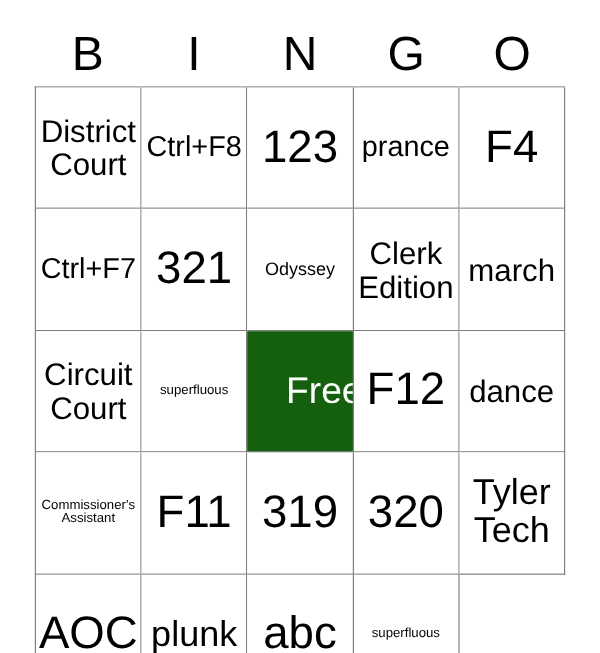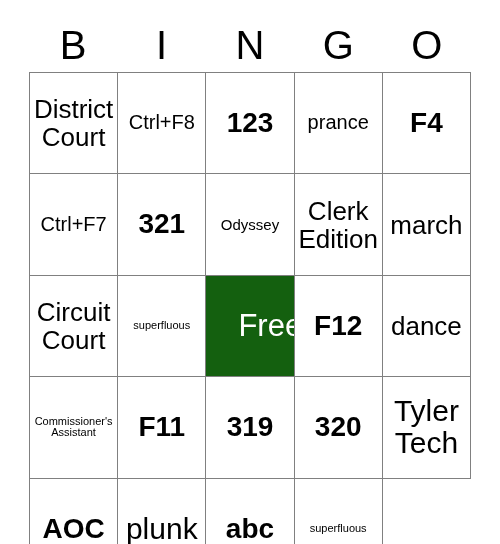--- a/index.html
+++ b/index.html
@@ -71,24 +71,24 @@
     background: #ffffff;
   }
   .cell-text {
     display: block;
     width: 100%;
     line-height: 1.08;
     white-space: pre-line;
   }
 
   
-  .sz-xxl .cell-text { font-size: 28px; font-weight: bold; }
+  .sz-xxl .cell-text { font-size: 38px; }
   .sz-xl  .cell-text { font-size: 30px; }
   .sz-lg  .cell-text { font-size: 26px; }
-  .sz-md  .cell-text { font-size: 20px; }
+  .sz-md  .cell-text { font-size: 24px; }
   .sz-sm  .cell-text { font-size: 15px; }
   .sz-xs  .cell-text { font-size: 11px; }
 
   
   .cell.free {
     background: #14600f;
     padding-left: 32px;
   }
   .cell.free .cell-text {
     color: #ffffff;

